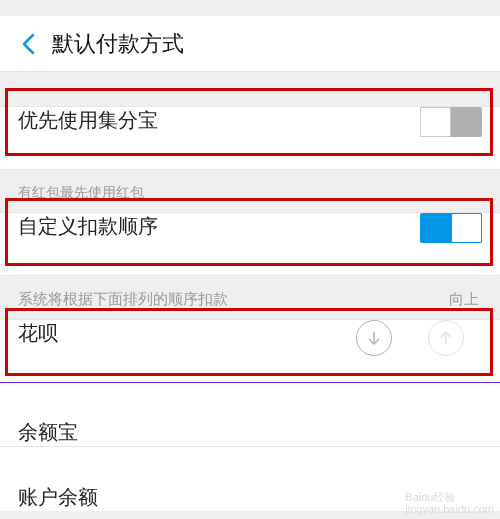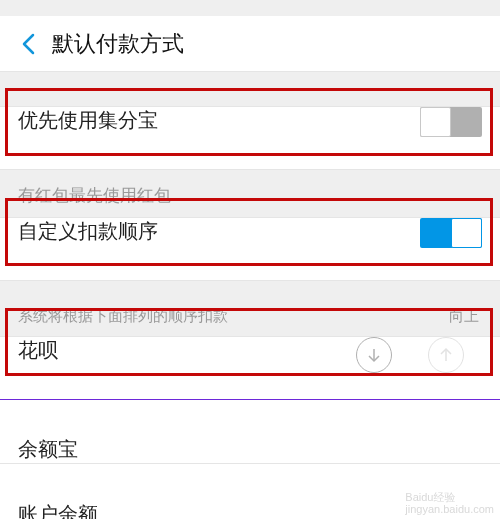--- a/index.html
+++ b/index.html
@@ -44,29 +44,29 @@
       border-top: 1px solid #e5e5e5;
       border-bottom: 1px solid #e5e5e5;
       position: relative;
     }
     .row-label {
       font-size: 20px;
       color: #222;
       flex: 1;
     }
     .hint {
-      font-size: 17px;
+      font-size: 14px;
       color: #999;
       padding: 14px 18px 10px 18px;
       border-radius: 9px;
     }
     .hint-row {
       display: flex;
       align-items: flex-start;
-      padding: 26px 0 10px 18px;
+      padding: 14px 0 10px 18px;
     }
     .hint-label {
       font-size: 15px;
       color: #999;
       flex: 1;
     }
     .hint-action {
       font-size: 15px;
       color: #999;
       width: 72px;

